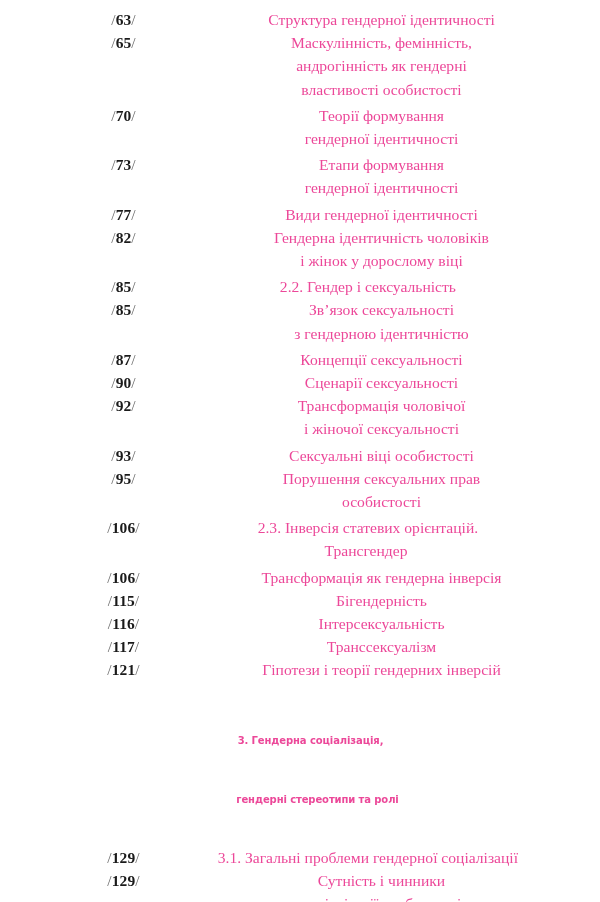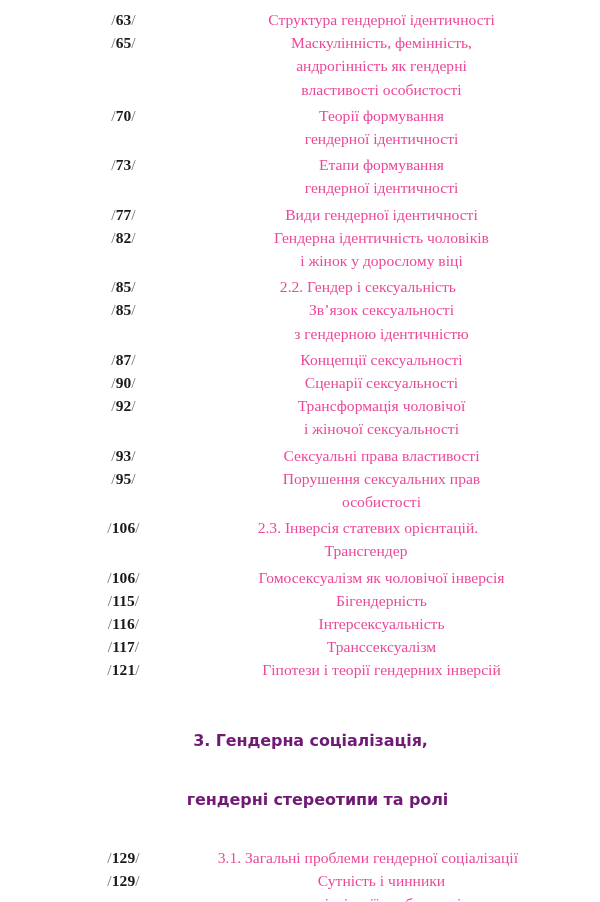--- a/index.html
+++ b/index.html
@@ -84,24 +84,24 @@
   .lvl-num .sec-no {
     display: inline-block;
     width: 31px;
     font-weight: 400;
   }
   .lvl-num .sec-text { }
 
   
   .part-heading {
     font-family: "DejaVu Sans", "Liberation Sans", sans-serif;
-    font-size: 16px;
+    font-size: 10px;
     font-weight: 700;
     line-height: 22.5px;
-    color: #701a75;
+    color: #ec4899;
     padding-left: 21px;
     white-space: pre-line;
     letter-spacing: -0.1px;
   }
   .part-heading .ph-line2 { display: block; padding-left: 14px; margin-top: 36px; }
 
   .heading-block { margin-top: 26px; margin-bottom: 12px; }
 </style>
 </head>
 <body>
@@ -178,41 +178,41 @@
       <div class="toc-entry">
         <div class="page-num"><span class="slash">/</span>92<span class="slash">/</span></div>
         <div class="entry-body">
           <div class="entry-title lvl-plain">Трансформація чоловічої
 і жіночої сексуальності</div>
         </div>
       </div>
       <div class="toc-entry gap-small-before">
         <div class="page-num"><span class="slash">/</span>93<span class="slash">/</span></div>
         <div class="entry-body">
-          <div class="entry-title lvl-plain">Сексуальні права властивості</div>
+          <div class="entry-title lvl-plain">Сексуальні віці особистості</div>
         </div>
       </div>
       <div class="toc-entry">
         <div class="page-num"><span class="slash">/</span>95<span class="slash">/</span></div>
         <div class="entry-body">
           <div class="entry-title lvl-plain">Порушення сексуальних прав
 особистості</div>
         </div>
       </div>
       <div class="toc-entry gap-small-before gap-before">
         <div class="page-num"><span class="slash">/</span>106<span class="slash">/</span></div>
         <div class="entry-body">
           <div class="entry-title lvl-num"><span class="sec-no">2.3.</span><span class="sec-text">Інверсія статевих орієнтацій.
 Трансгендер</span></div>
         </div>
       </div>
       <div class="toc-entry gap-small-before">
         <div class="page-num"><span class="slash">/</span>106<span class="slash">/</span></div>
         <div class="entry-body">
-          <div class="entry-title lvl-plain">Гомосексуалізм як чоловічої інверсія</div>
+          <div class="entry-title lvl-plain">Трансформація як гендерна інверсія</div>
         </div>
       </div>
       <div class="toc-entry">
         <div class="page-num"><span class="slash">/</span>115<span class="slash">/</span></div>
         <div class="entry-body">
           <div class="entry-title lvl-plain">Бігендерність</div>
         </div>
       </div>
       <div class="toc-entry">
         <div class="page-num"><span class="slash">/</span>116<span class="slash">/</span></div>

